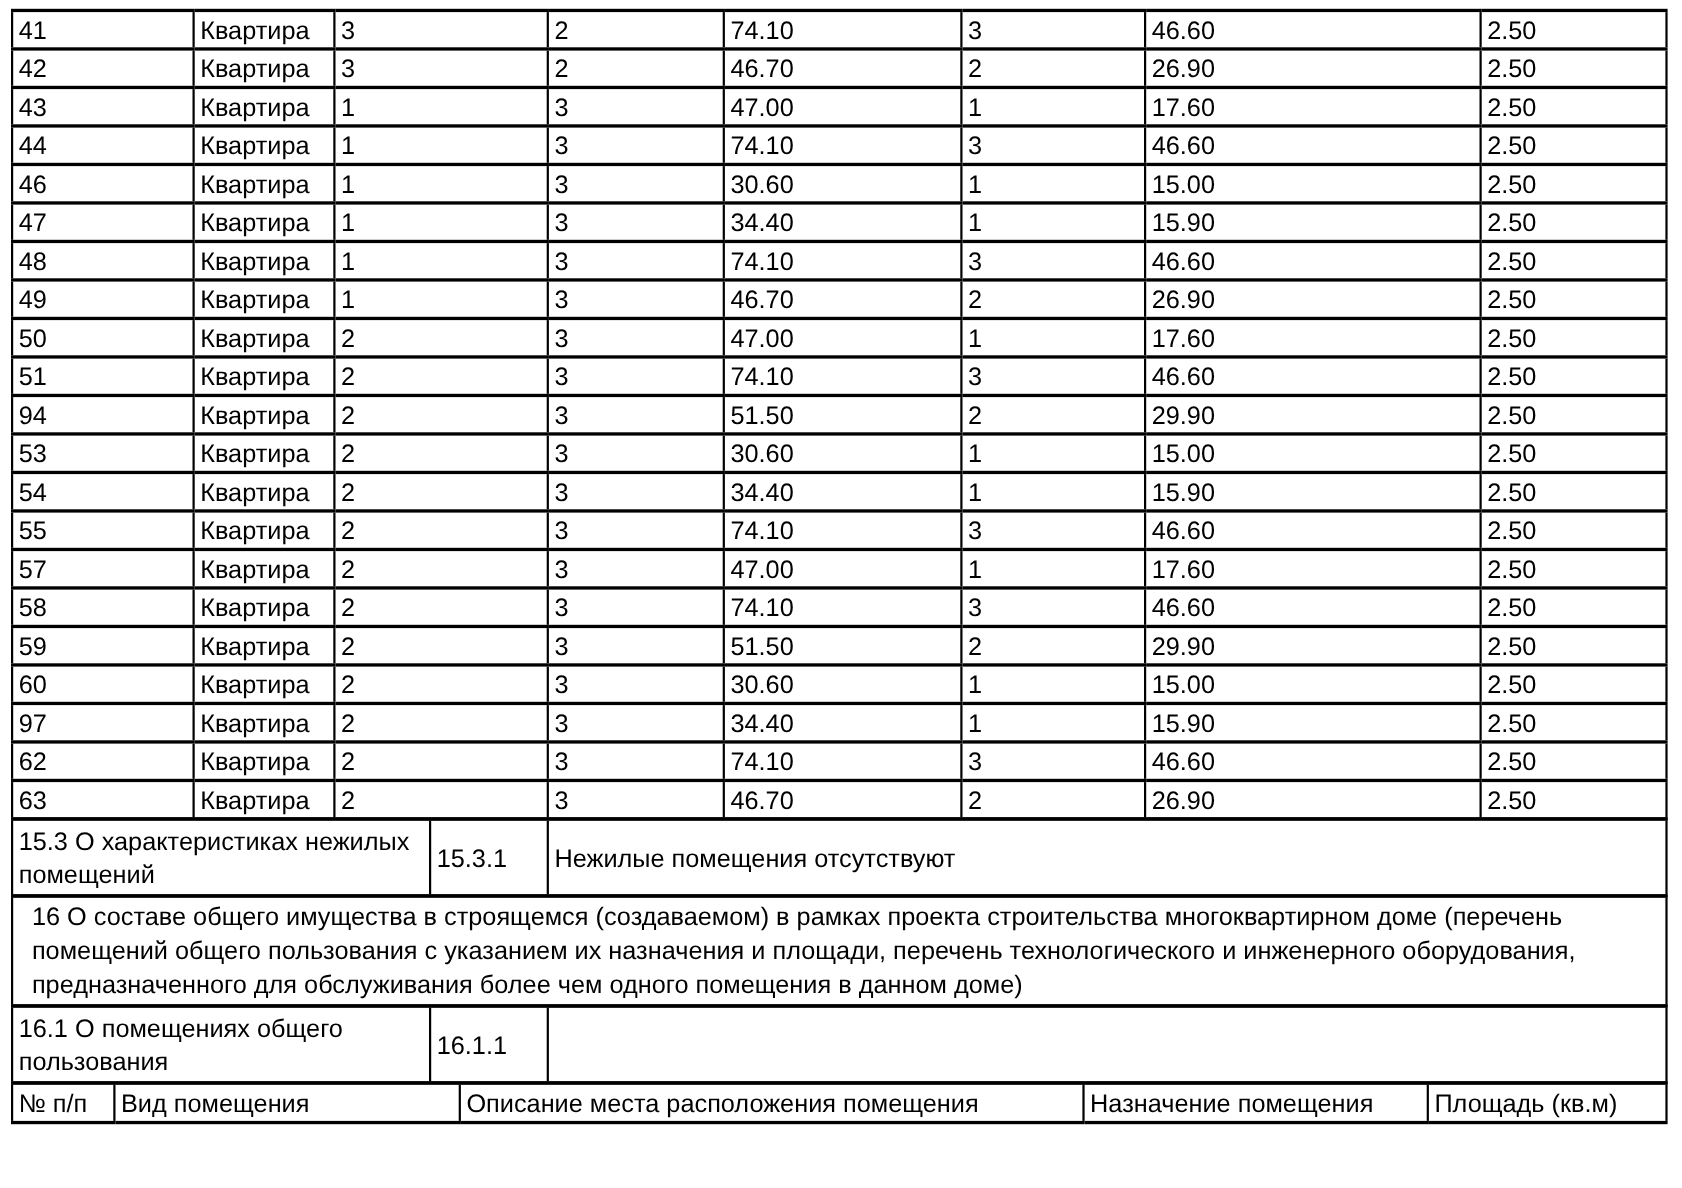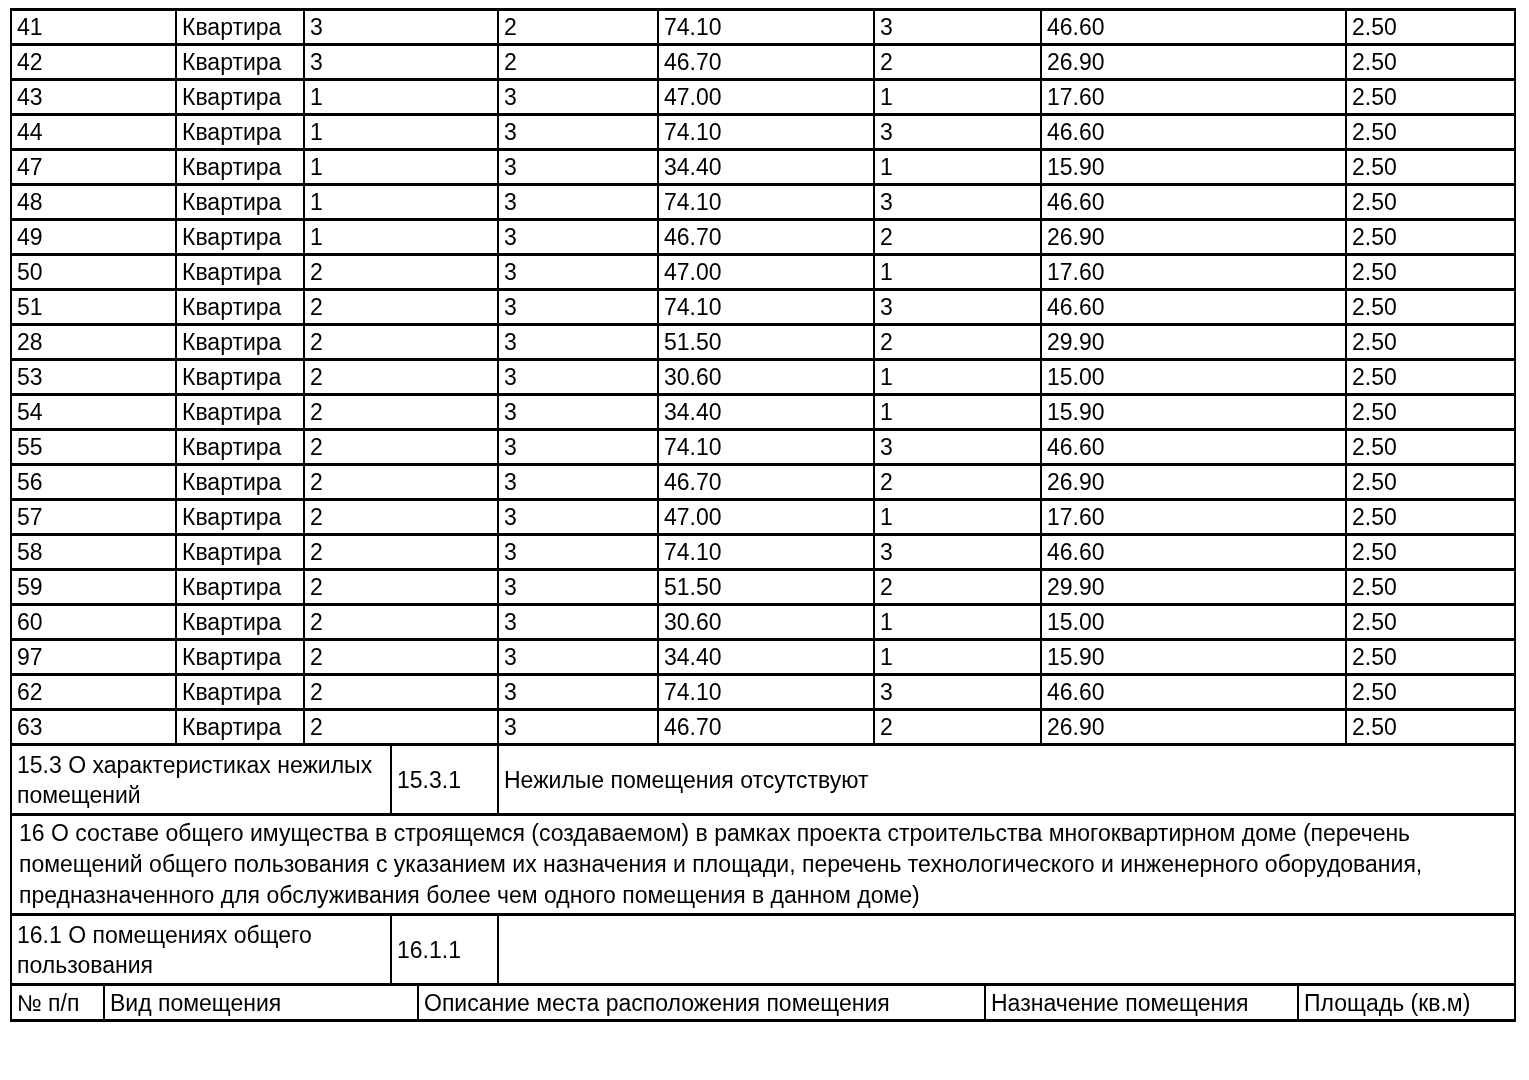--- a/index.html
+++ b/index.html
@@ -26,21 +26,21 @@
     padding: 0 5px;
     font-size: 23px;
     line-height: 30px;
     vertical-align: middle;
     overflow: hidden;
     white-space: nowrap;
   }
   .apt tr { height: 35px; margin-left: 18px; }
   .sec tr { height: 70px; }
   .sec td.wrap, .full td, .hdrcell { white-space: normal; }
-  .full td { height: 95px; line-height: 31px; padding: 2px 7px; }
+  .full td { height: 95px; line-height: 31px; padding: 2px 17px; }
   .hdr tr { height: 36px; }
   .bold { font-weight: normal; }
 </style>
 </head>
 <body>
 
 <div class="page">
 
   <table class="tbl apt">
     <colgroup>
@@ -88,20 +88,30 @@
           <td>44</td>
           <td>Квартира</td>
           <td>1</td>
           <td>3</td>
           <td>74.10</td>
           <td>3</td>
           <td>46.60</td>
           <td>2.50</td>
         </tr>
         <tr>
+          <td>46</td>
+          <td>Квартира</td>
+          <td>1</td>
+          <td>3</td>
+          <td>30.60</td>
+          <td>1</td>
+          <td>15.00</td>
+          <td>2.50</td>
+        </tr>
+        <tr>
           <td>47</td>
           <td>Квартира</td>
           <td>1</td>
           <td>3</td>
           <td>34.40</td>
           <td>1</td>
           <td>15.90</td>
           <td>2.50</td>
         </tr>
         <tr>
@@ -138,21 +148,21 @@
           <td>51</td>
           <td>Квартира</td>
           <td>2</td>
           <td>3</td>
           <td>74.10</td>
           <td>3</td>
           <td>46.60</td>
           <td>2.50</td>
         </tr>
         <tr>
-          <td>28</td>
+          <td>94</td>
           <td>Квартира</td>
           <td>2</td>
           <td>3</td>
           <td>51.50</td>
           <td>2</td>
           <td>29.90</td>
           <td>2.50</td>
         </tr>
         <tr>
           <td>53</td>
@@ -175,30 +185,20 @@
           <td>2.50</td>
         </tr>
         <tr>
           <td>55</td>
           <td>Квартира</td>
           <td>2</td>
           <td>3</td>
           <td>74.10</td>
           <td>3</td>
           <td>46.60</td>
-          <td>2.50</td>
-        </tr>
-        <tr>
-          <td>56</td>
-          <td>Квартира</td>
-          <td>2</td>
-          <td>3</td>
-          <td>46.70</td>
-          <td>2</td>
-          <td>26.90</td>
           <td>2.50</td>
         </tr>
         <tr>
           <td>57</td>
           <td>Квартира</td>
           <td>2</td>
           <td>3</td>
           <td>47.00</td>
           <td>1</td>
           <td>17.60</td>

